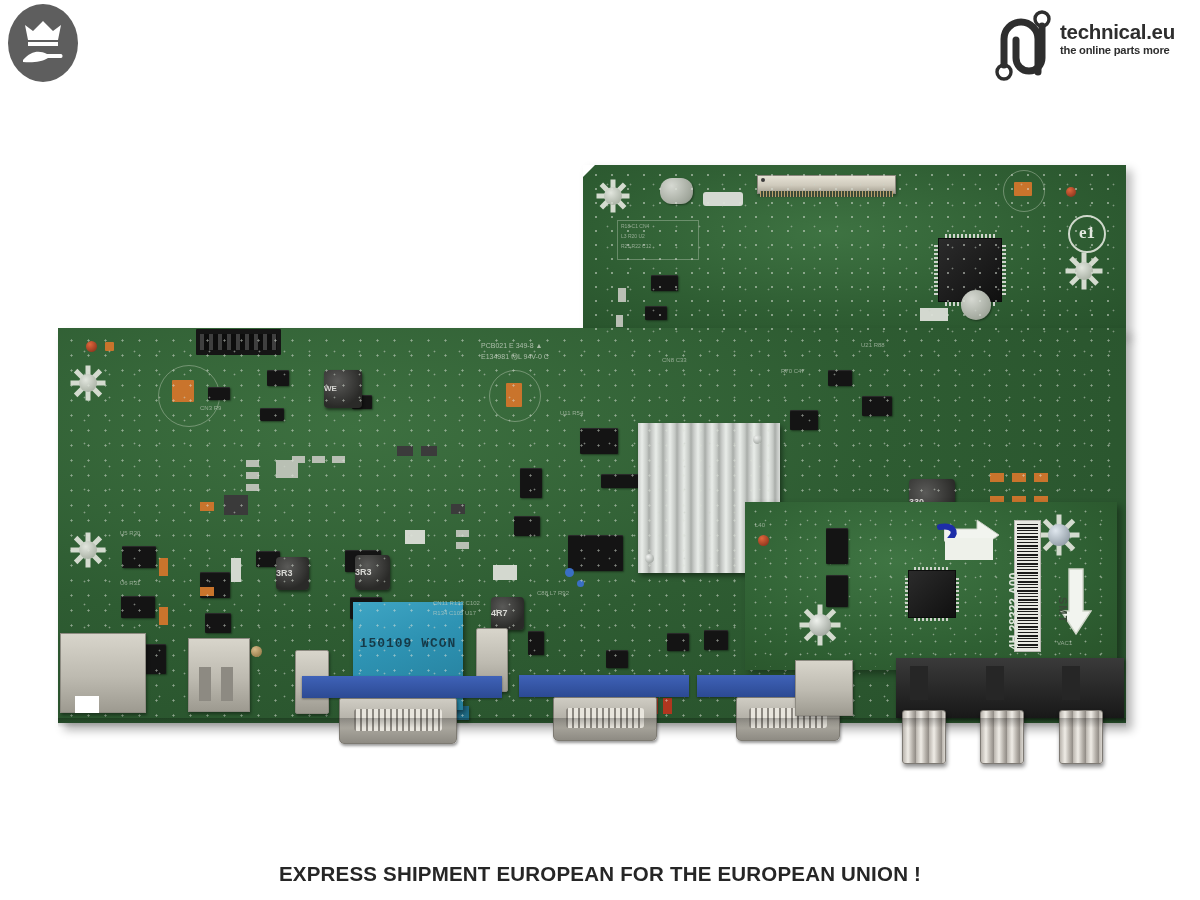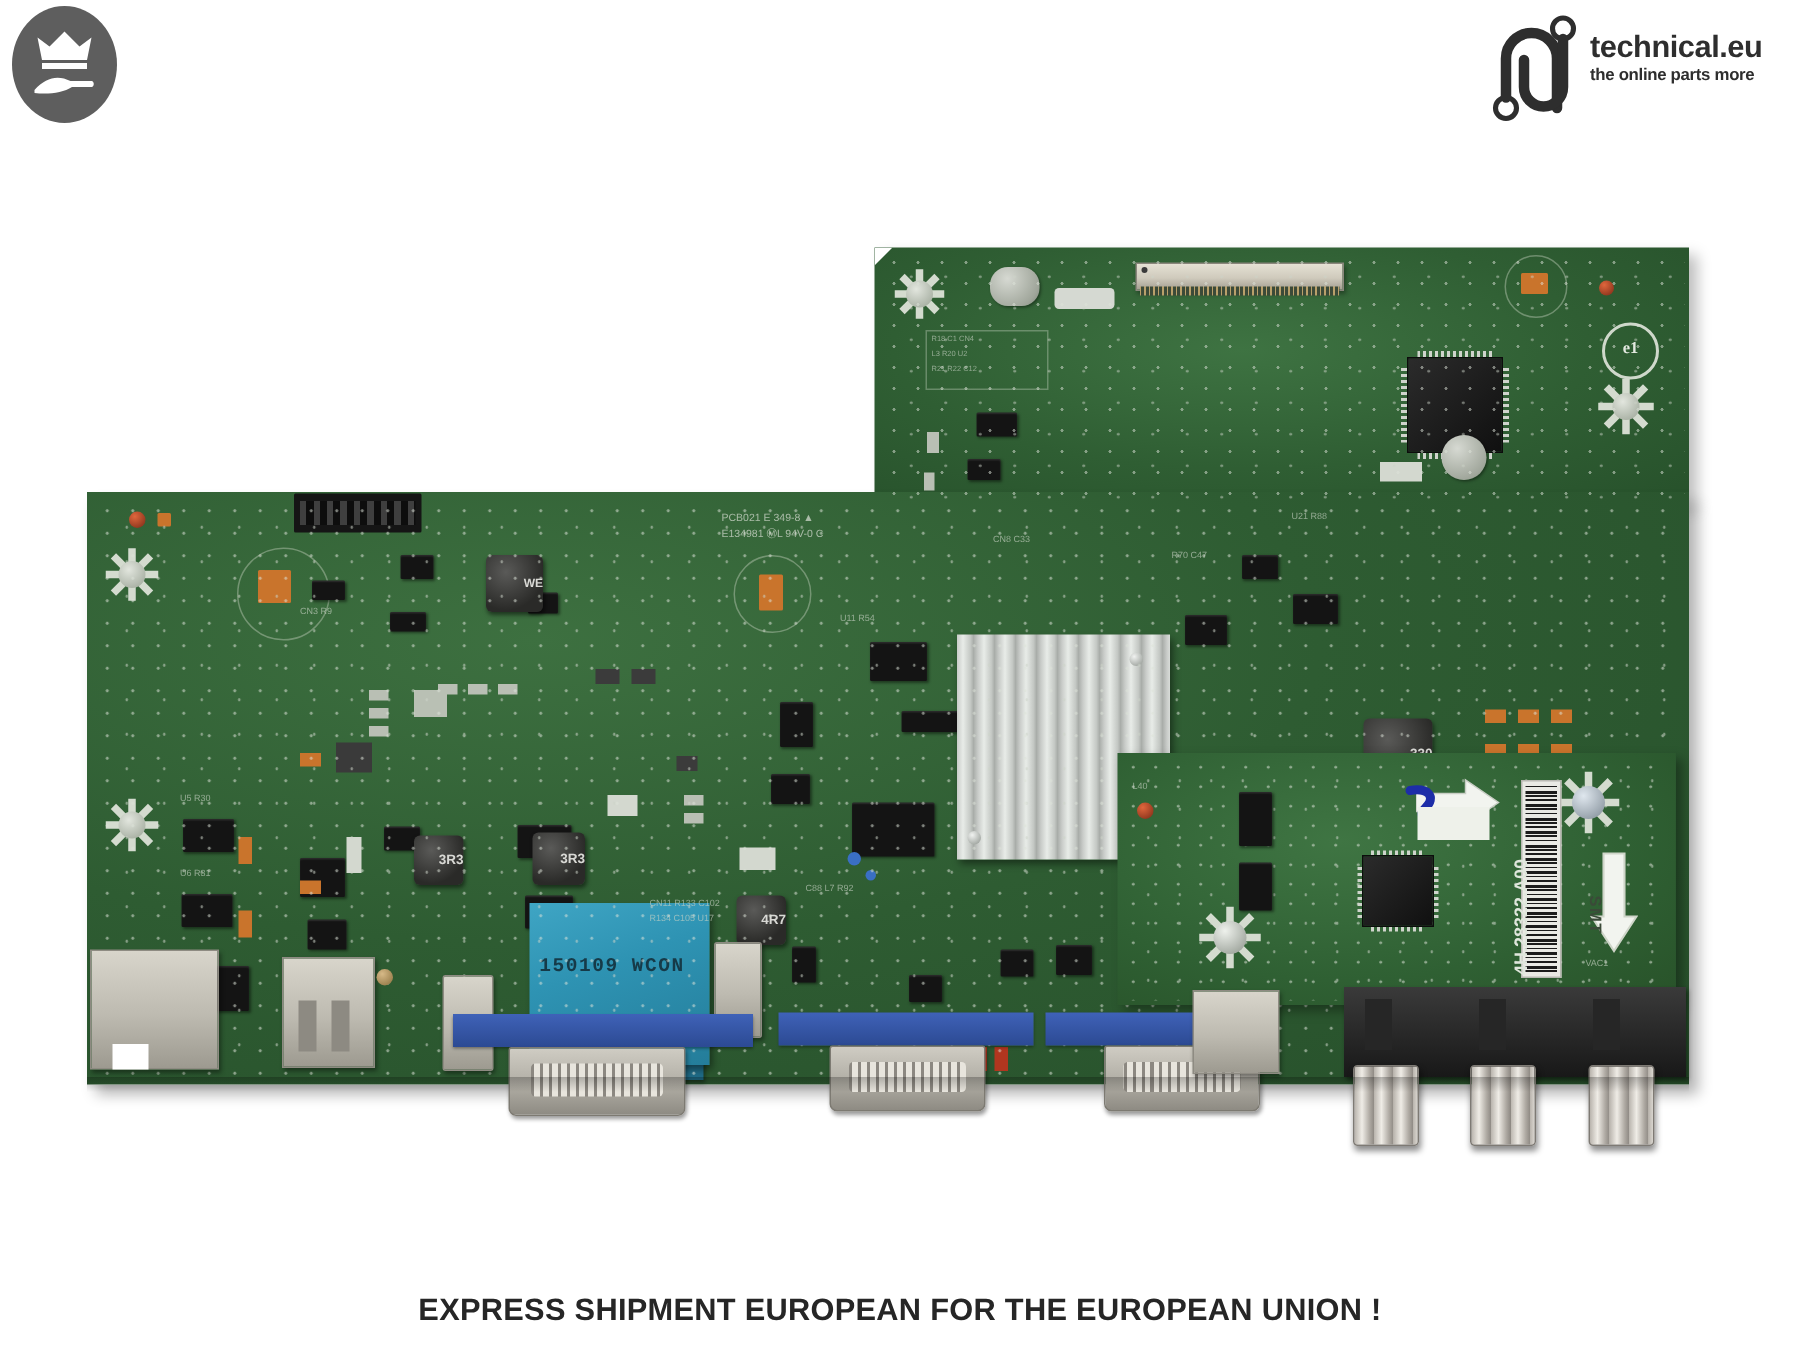--- a/index.html
+++ b/index.html
@@ -79,21 +79,21 @@
   .res-d{position:absolute;background:#3b3b3b;}
   .silk{position:absolute;color:#c8d2c4;font-size:5px;line-height:1;
         font-family:"Liberation Sans",sans-serif;opacity:.65;white-space:nowrap;}
   .outline{position:absolute;border:1px solid rgba(190,205,185,.40);}
   .circ-outline{position:absolute;border:1px solid rgba(190,205,185,.45);border-radius:50%;}
 
   
   .inductor{position:absolute;border-radius:4px;
     background:radial-gradient(circle at 35% 30%,#5a5a58,#2a2a28 70%);
     box-shadow:1px 2px 3px rgba(0,0,0,.5);
-    color:#d8d8d4;font-size:9px;font-weight:bold;text-align:right;
+    color:#d8d8d4;font-size:9px;font-weight:bold;text-align:left;
     font-family:"Liberation Sans",sans-serif;}
   .inductor span{display:block;}
 
   
   .screwpad{position:absolute;}
   .screwpad .hole{position:absolute;left:50%;top:50%;transform:translate(-50%,-50%);
     width:18px;height:18px;border-radius:50%;
     background:radial-gradient(circle at 38% 32%,#e2e6de,#9aa395);}
   .screwpad .spk{position:absolute;left:50%;top:50%;width:5px;height:11px;
     background:#d4dbcf;transform-origin:50% 50%;}
@@ -107,21 +107,20 @@
     box-shadow:2px 3px 5px rgba(0,0,0,.45);
   }
   #heatsink .hs-screw{position:absolute;width:9px;height:9px;border-radius:50%;
     background:radial-gradient(circle at 35% 30%,#f0f2f0,#8d938d);}
 
   
   #transformer{
     position:absolute;left:353px;top:492px;width:110px;height:108px;
     background:linear-gradient(160deg,#3fa5c4 0%,#2e93b3 40%,#247d9a 100%);
     box-shadow:2px 3px 5px rgba(0,0,0,.45);
-    padding-left:10px;
   }
   #transformer .tf-txt{
     position:absolute;left:0;top:34px;width:110px;text-align:center;
     color:#163a48;font-family:"Liberation Mono",monospace;
     font-size:13px;font-weight:bold;line-height:15px;letter-spacing:1px;
   }
   #transformer-base{position:absolute;left:347px;top:596px;width:122px;height:14px;
     background:#1f6b86;box-shadow:1px 2px 3px rgba(0,0,0,.4);}
 
   
@@ -146,21 +145,21 @@
   
   .arrow-right-blk{position:absolute;}
   .arrow-smt{position:absolute;}
   .smt-label{position:absolute;font-family:"Liberation Sans",sans-serif;
     font-weight:bold;letter-spacing:1px;}
 
   
   #e1-mark{
     position:absolute;left:1068px;top:105px;width:34px;height:34px;
     border:2px solid #cfd8cb;border-radius:50%;color:#e3e9e0;
-    font-size:11px;font-weight:bold;text-align:center;line-height:31px;
+    font-size:17px;font-weight:bold;text-align:center;line-height:31px;
     font-family:"Liberation Serif",serif;
   }
 
   
   .barcode-label{position:absolute;background:#e9e9e4;border:1px solid #b8b8b2;
     box-shadow:0 1px 2px rgba(0,0,0,.3);overflow:hidden;}
   .barcode-bars{position:absolute;left:3px;top:2px;right:3px;height:9px;
     background:repeating-linear-gradient(90deg,
       #1b1b1b 0 1px,#e9e9e4 1px 2px,#1b1b1b 2px 4px,#e9e9e4 4px 6px,
       #1b1b1b 6px 7px,#e9e9e4 7px 9px);}

